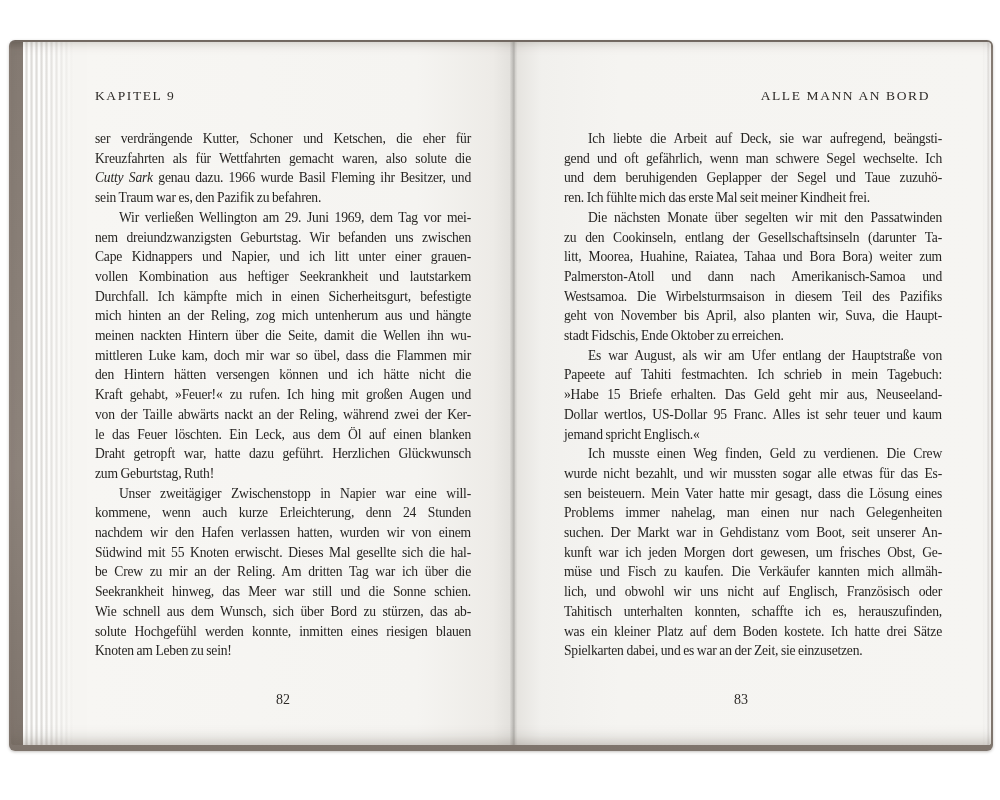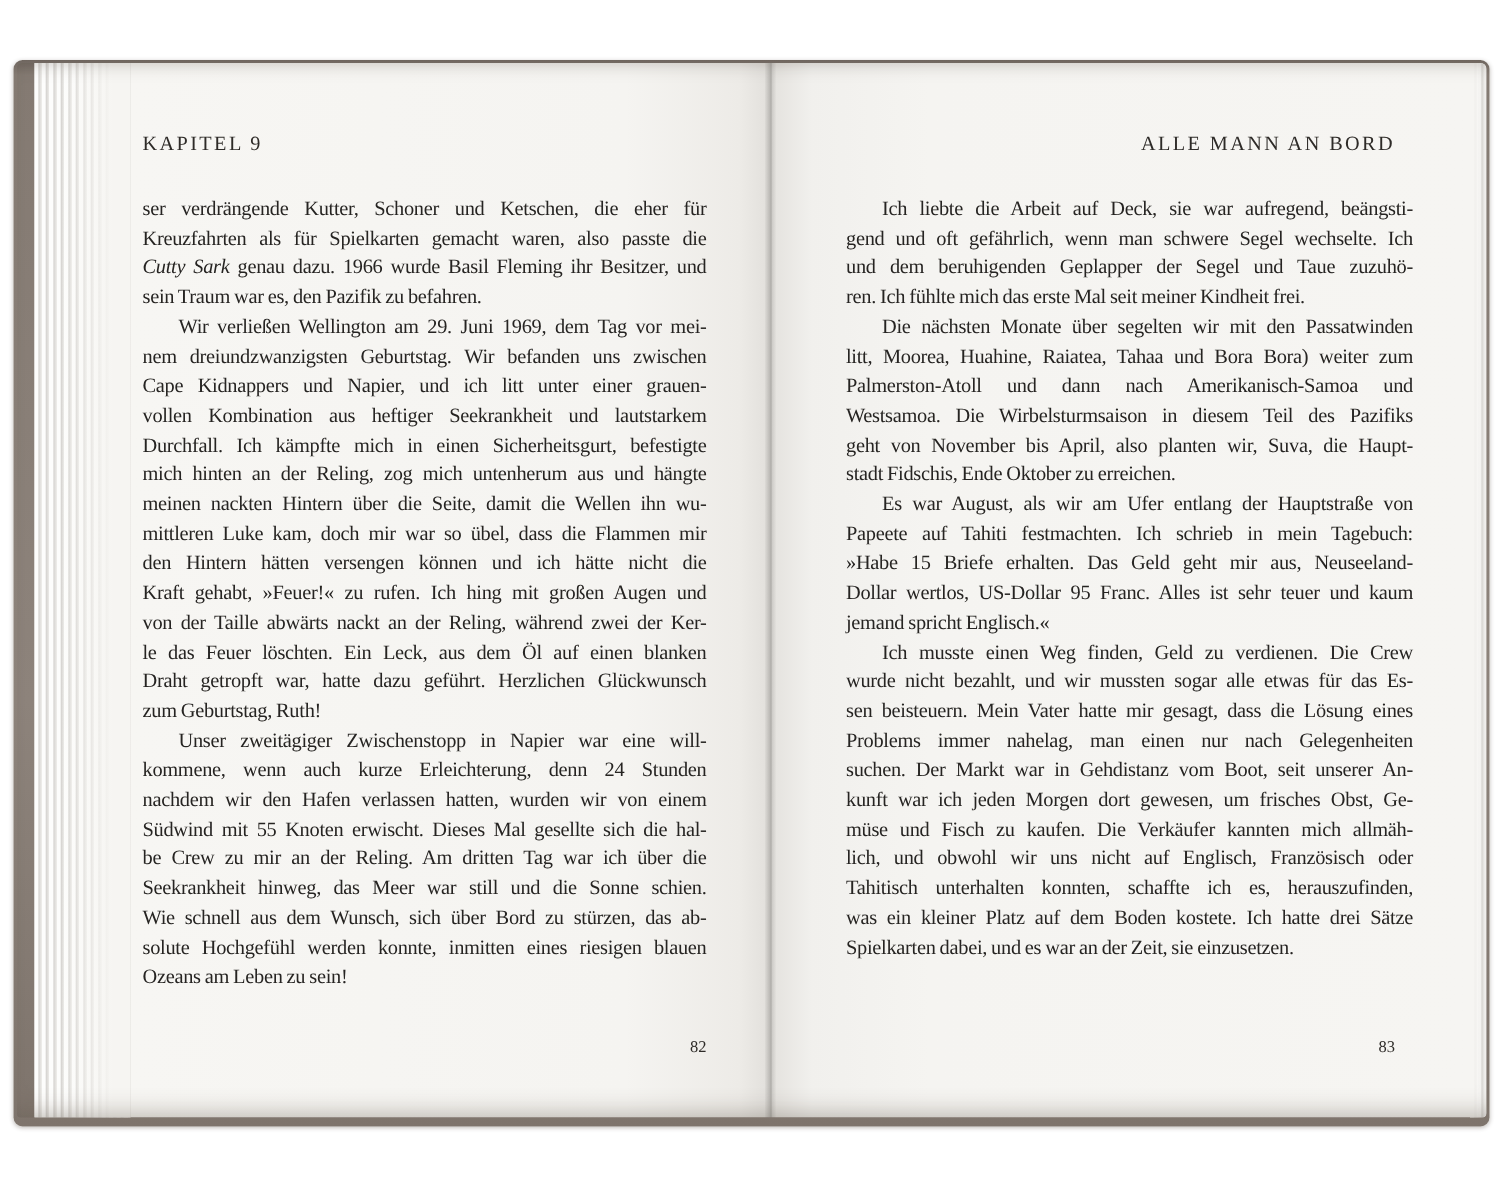--- a/index.html
+++ b/index.html
@@ -106,41 +106,41 @@
     text-align: justify;
     text-align-last: justify;
     color: #262422;
   }
   .line.para-end { text-align-last: left; }
   .line.indent   { text-indent: 24px; }
   .line .it      { font-style: italic; }
   .page-number {
     position: absolute;
     top: 650px;
-    text-align: right;
-    font-size: 11px;
+    text-align: center;
+    font-size: 14px;
     color: #2e2b28;
   }
   .page.left  .page-number { left: 8px;  width: 376px; }
   .page.right .page-number { left: 34px; width: 378px; }
 </style>
 </head>
 <body>
 
 <div class="scene">
   <div class="book">
     <div class="book-inner">
 
       <div class="edge-left"></div>
 
       <div class="page left">
         <div class="running-head">KAPITEL 9</div>
         <div class="text-column" id="left-text">
             <div class="line"><span>ser verdrängende Kutter, Schoner und Ketschen, die eher für</span></div>
-            <div class="line"><span>Kreuzfahrten als für Spielkarten gemacht waren, also passte die</span></div>
+            <div class="line"><span>Kreuzfahrten als für Wettfahrten gemacht waren, also solute die</span></div>
             <div class="line"><span class="it">Cutty Sark</span><span> genau dazu. 1966 wurde Basil Fleming ihr Besitzer, und</span></div>
             <div class="line para-end"><span>sein Traum war es, den Pazifik zu befahren.</span></div>
             <div class="line indent"><span>Wir verließen Wellington am 29. Juni 1969, dem Tag vor mei-</span></div>
             <div class="line"><span>nem dreiundzwanzigsten Geburtstag. Wir befanden uns zwischen</span></div>
             <div class="line"><span>Cape Kidnappers und Napier, und ich litt unter einer grauen-</span></div>
             <div class="line"><span>vollen Kombination aus heftiger Seekrankheit und lautstarkem</span></div>
             <div class="line"><span>Durchfall. Ich kämpfte mich in einen Sicherheitsgurt, befestigte</span></div>
             <div class="line"><span>mich hinten an der Reling, zog mich untenherum aus und hängte</span></div>
             <div class="line"><span>meinen nackten Hintern über die Seite, damit die Wellen ihn wu-</span></div>
             <div class="line"><span>mittleren Luke kam, doch mir war so übel, dass die Flammen mir</span></div>
@@ -151,35 +151,36 @@
             <div class="line"><span>Draht getropft war, hatte dazu geführt. Herzlichen Glückwunsch</span></div>
             <div class="line para-end"><span>zum Geburtstag, Ruth!</span></div>
             <div class="line indent"><span>Unser zweitägiger Zwischenstopp in Napier war eine will-</span></div>
             <div class="line"><span>kommene, wenn auch kurze Erleichterung, denn 24 Stunden</span></div>
             <div class="line"><span>nachdem wir den Hafen verlassen hatten, wurden wir von einem</span></div>
             <div class="line"><span>Südwind mit 55 Knoten erwischt. Dieses Mal gesellte sich die hal-</span></div>
             <div class="line"><span>be Crew zu mir an der Reling. Am dritten Tag war ich über die</span></div>
             <div class="line"><span>Seekrankheit hinweg, das Meer war still und die Sonne schien.</span></div>
             <div class="line"><span>Wie schnell aus dem Wunsch, sich über Bord zu stürzen, das ab-</span></div>
             <div class="line"><span>solute Hochgefühl werden konnte, inmitten eines riesigen blauen</span></div>
-            <div class="line para-end"><span>Ozeans am Leben zu sein!</span></div>
+            <div class="line para-end"><span>Knoten am Leben zu sein!</span></div>
           </div>
         <div class="page-number">82</div>
       </div>
 
       <div class="gutter"></div>
 
       <div class="page right">
         <div class="running-head">ALLE MANN AN BORD</div>
         <div class="text-column" id="right-text">
             <div class="line indent"><span>Ich liebte die Arbeit auf Deck, sie war aufregend, beängsti-</span></div>
             <div class="line"><span>gend und oft gefährlich, wenn man schwere Segel wechselte. Ich</span></div>
             <div class="line"><span>und dem beruhigenden Geplapper der Segel und Taue zuzuhö-</span></div>
             <div class="line para-end"><span>ren. Ich fühlte mich das erste Mal seit meiner Kindheit frei.</span></div>
             <div class="line indent"><span>Die nächsten Monate über segelten wir mit den Passatwinden</span></div>
+            <div class="line"><span>zu den Cookinseln, entlang der Gesellschaftsinseln (darunter Ta-</span></div>
             <div class="line"><span>litt, Moorea, Huahine, Raiatea, Tahaa und Bora Bora) weiter zum</span></div>
             <div class="line"><span>Palmerston-Atoll und dann nach Amerikanisch-Samoa und</span></div>
             <div class="line"><span>Westsamoa. Die Wirbelsturmsaison in diesem Teil des Pazifiks</span></div>
             <div class="line"><span>geht von November bis April, also planten wir, Suva, die Haupt-</span></div>
             <div class="line para-end"><span>stadt Fidschis, Ende Oktober zu erreichen.</span></div>
             <div class="line indent"><span>Es war August, als wir am Ufer entlang der Hauptstraße von</span></div>
             <div class="line"><span>Papeete auf Tahiti festmachten. Ich schrieb in mein Tagebuch:</span></div>
             <div class="line"><span>»Habe 15 Briefe erhalten. Das Geld geht mir aus, Neuseeland-</span></div>
             <div class="line"><span>Dollar wertlos, US-Dollar 95 Franc. Alles ist sehr teuer und kaum</span></div>
             <div class="line para-end"><span>jemand spricht Englisch.«</span></div>

